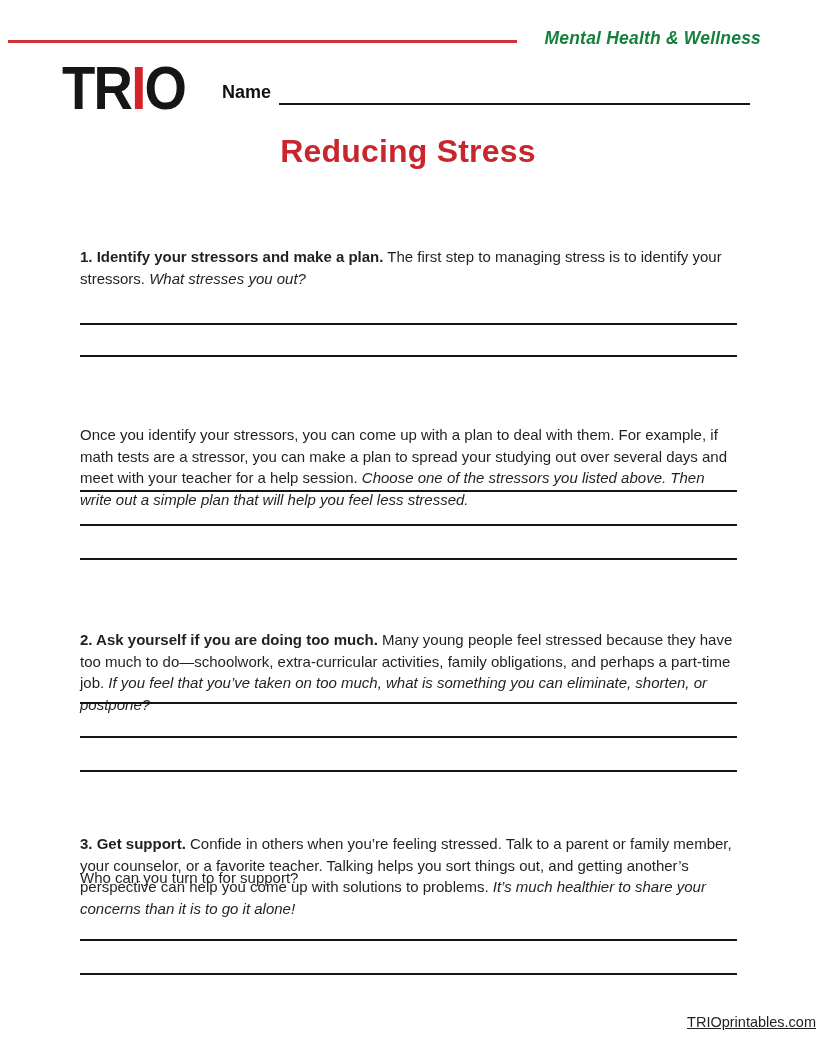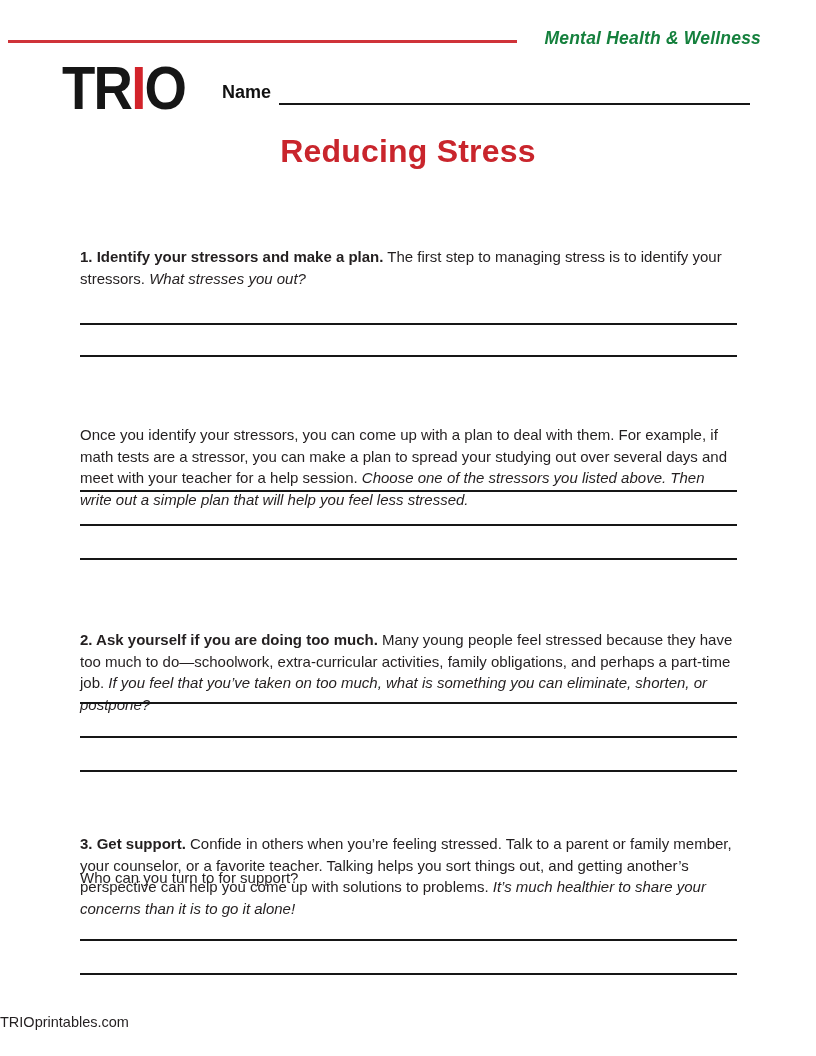--- a/index.html
+++ b/index.html
@@ -73,21 +73,21 @@
   .rules { left: 80px; width: 657px; }
   .rules .rule { border-bottom: 2px solid #161616; }
   .rg1 { top: 293px; } .rg1 .rule { height: 30px; }
   .rg2 { top: 458px; } .rg2 .rule { height: 32px; }
   .rg3 { top: 670px; } .rg3 .rule { height: 32px; }
   .rg4 { top: 907px; } .rg4 .rule { height: 32px; }
 
   
   .footer {
     top: 1014px; left: 0; width: 100%;
-    text-align: left; font-size: 14.5px; color: #231f20;
+    text-align: right; font-size: 14.5px; color: #231f20; text-decoration: underline;
   }
 </style>
 </head>
 <body>
 
 <div class="page">
 
   <div class="abs header-rule"></div>
   <div class="abs header-category">Mental Health &amp; Wellness</div>
 

